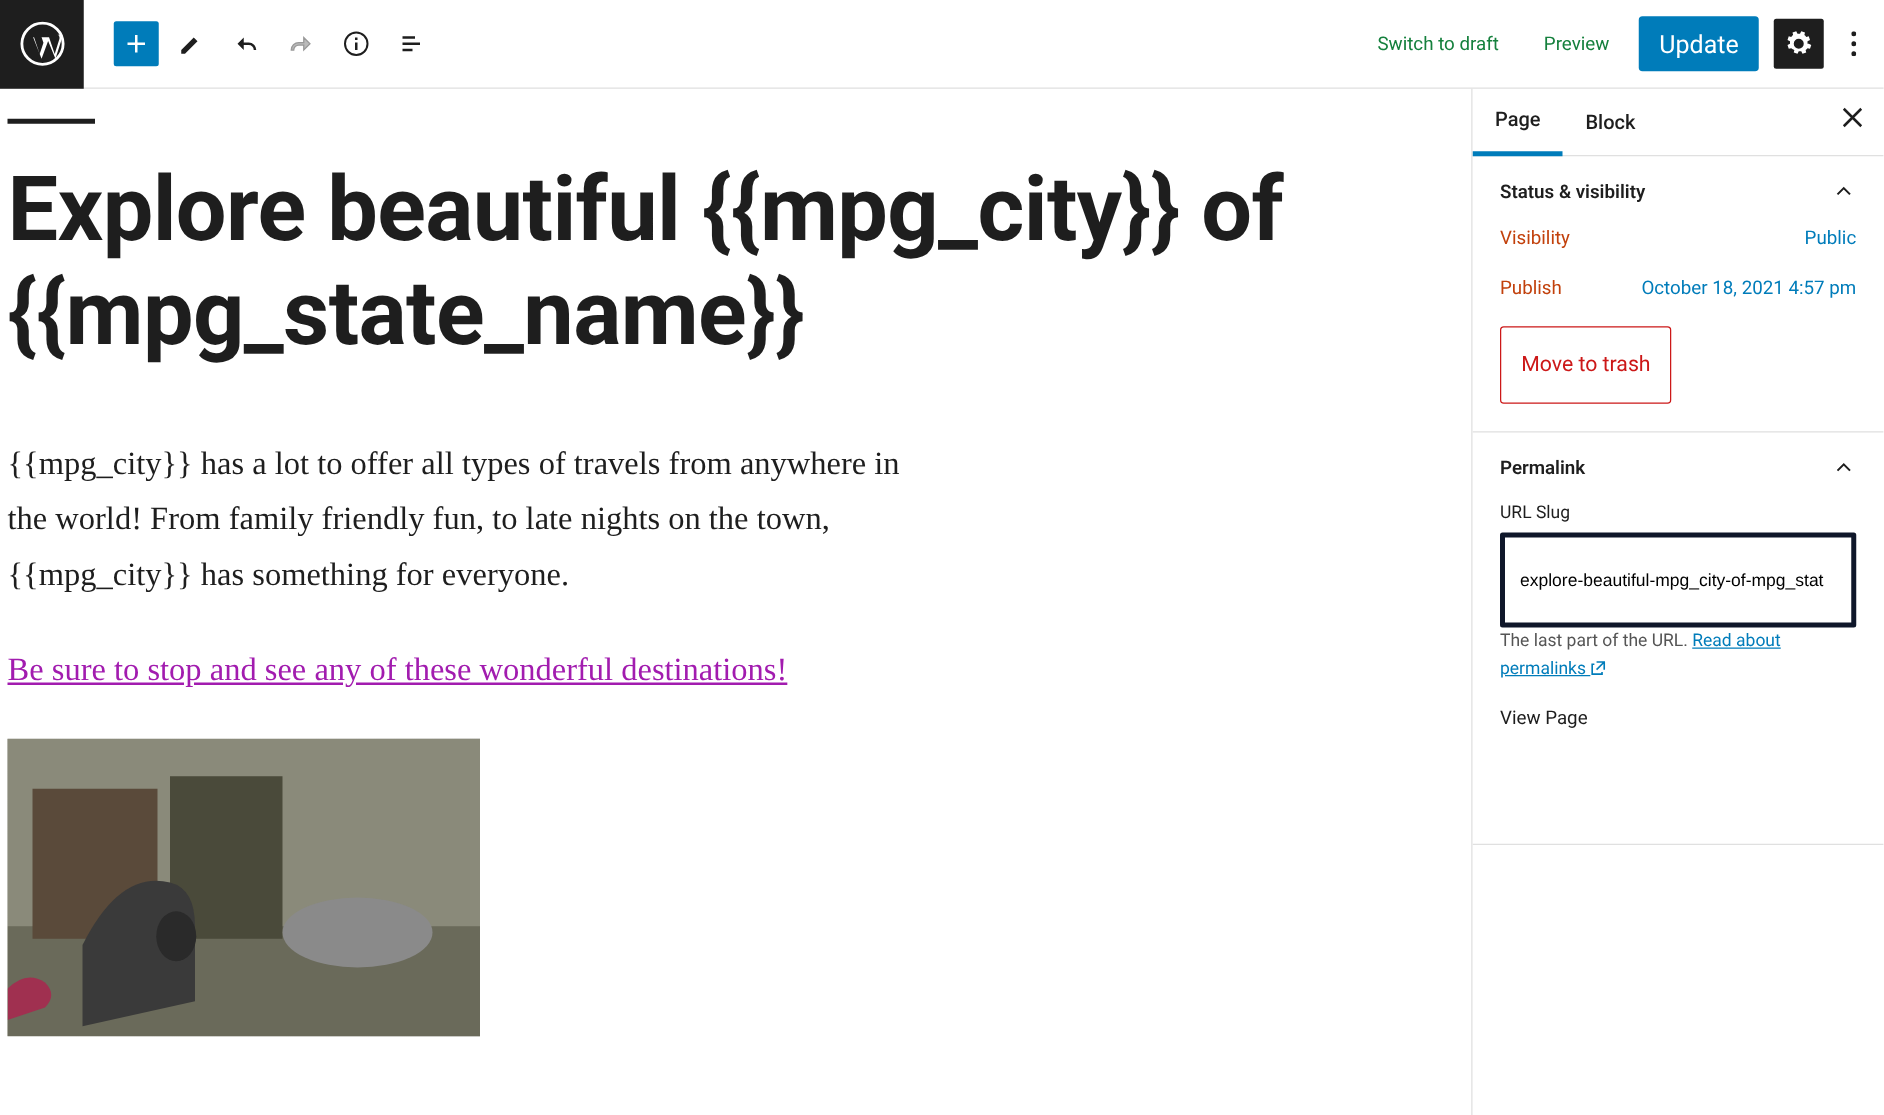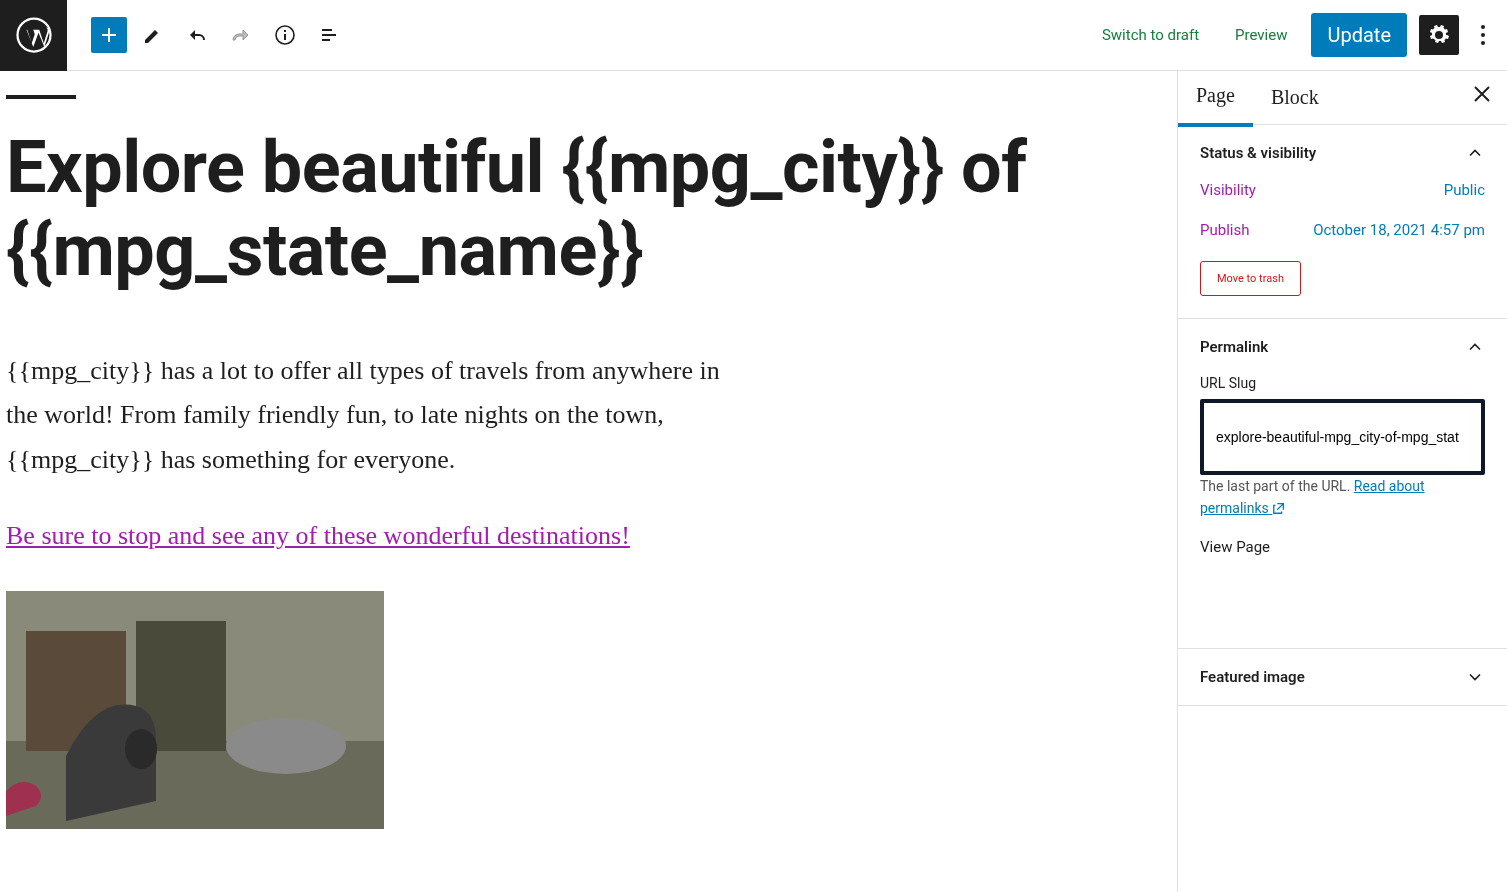--- a/index.html
+++ b/index.html
@@ -33,33 +33,33 @@
   .title-dash { width: 70px; height: 4px; background: #1e1e1e; margin-bottom: 28px; }
   .page-title { font-size: 72px; font-weight: 700; line-height: 1.15; letter-spacing: -0.5px; margin-bottom: 56px; max-width: 1050px; }
   .body-text { font-family: Georgia, "Times New Roman", serif; font-size: 26px; line-height: 1.72; max-width: 720px; margin-bottom: 38px; }
   .link-text { font-family: Georgia, "Times New Roman", serif; font-size: 26px; color: #a21caf; text-decoration: underline; cursor: pointer; display: inline-block; margin-bottom: 40px; }
   .image-block { width: 378px; height: 238px; background: linear-gradient(135deg,#7a7a6a 0%, #8a8a7a 30%, #5a5a4a 60%, #3a3a2a 100%); position: relative; overflow: hidden; }
   .image-block .cc { position: absolute; top: 4px; left: 4px; background: rgba(0,0,0,0.6); color: #fff; font-size: 10px; padding: 1px 4px; }
 
   
   .sidebar { width: 330px; border-left: 1px solid #e0e0e0; display: flex; flex-direction: column; overflow-y: auto; }
   .tabs { display: flex; align-items: center; border-bottom: 1px solid #e0e0e0; position: relative; height: 54px; }
-  .tab { padding: 16px 18px; font-size: 20px; font-weight: 500; cursor: pointer; color: #1e1e1e; font-family: Liberation Serif, serif; }
+  .tab { padding: 16px 18px; font-size: 16px; font-weight: 500; cursor: pointer; color: #1e1e1e; }
   .tab.active { border-bottom: 4px solid #007cba; color: #1e1e1e; }
   .close-x { position: absolute; right: 16px; top: 14px; cursor: pointer; font-size: 22px; line-height: 1; }
 
   .panel { border-bottom: 1px solid #e0e0e0; }
   .panel-head { display: flex; align-items: center; justify-content: space-between; padding: 18px 22px; cursor: pointer; }
   .panel-title { font-size: 15px; font-weight: 600; }
   .chev { width: 20px; height: 20px; }
   .panel-body { padding: 0 22px 22px 22px; }
   .row { display: flex; justify-content: space-between; align-items: center; margin-bottom: 22px; font-size: 15px; }
-  .row .label { color: #a21caf; }
+  .row .label { color: #c2410c; }
   .row .value { color: #007cba; cursor: pointer; text-align: center; }
-  .trash-btn { border: 1px solid #cc1818; color: #cc1818; padding: 10px 16px; border-radius: 3px; background: #fff; cursor: pointer; font-size: 11px; display: inline-block; }
+  .trash-btn { border: 1px solid #cc1818; color: #cc1818; padding: 20px 16px; border-radius: 3px; background: #fff; cursor: pointer; font-size: 17px; display: inline-block; }
 
   .slug-input { width: 100%; border: 4px solid #0f172a; border-radius: 2px; padding: 26px 12px; font-size: 14px; }
   .slug-help { font-size: 14px; color: #555; line-height: 1.6; margin-bottom: 18px; }
   .slug-help a { color: #007cba; text-decoration: underline; cursor: pointer; }
   .ext-icon { display: inline-block; width: 14px; height: 14px; vertical-align: -2px; }
   .view-page { font-size: 15px; color: #1e1e1e; cursor: pointer; margin-bottom: 70px; display: block; }
 </style>
 </head>
 <body>
 
@@ -190,24 +190,16 @@
         <input class="slug-input" type="text" value="explore-beautiful-mpg_city-of-mpg_stat" style="">
         <div class="slug-help">
           <span>The last part of the URL. </span><a><span>Read about permalinks</span> <svg class="ext-icon" viewBox="0 0 16 16">
                 <path d="M6 3h7v7M13 3L6 10M4 5H2v9h9v-2" fill="none" stroke="#007cba" stroke-width="1.5"></path>
               </svg></a>
         </div>
         <span class="view-page">View Page</span>
       </div>
     </div>
 
-    <div class="panel collapsed">
-      <div class="panel-head">
-        <span class="panel-title">Featured image</span>
-        <svg class="chev" viewBox="0 0 24 24">
-            <path d="M6 9l6 6 6-6" fill="none" stroke="#1e1e1e" stroke-width="2"></path>
-          </svg>
-      </div>
-    </div>
 
 
   </div>
 </div>
 
 </body></html>

